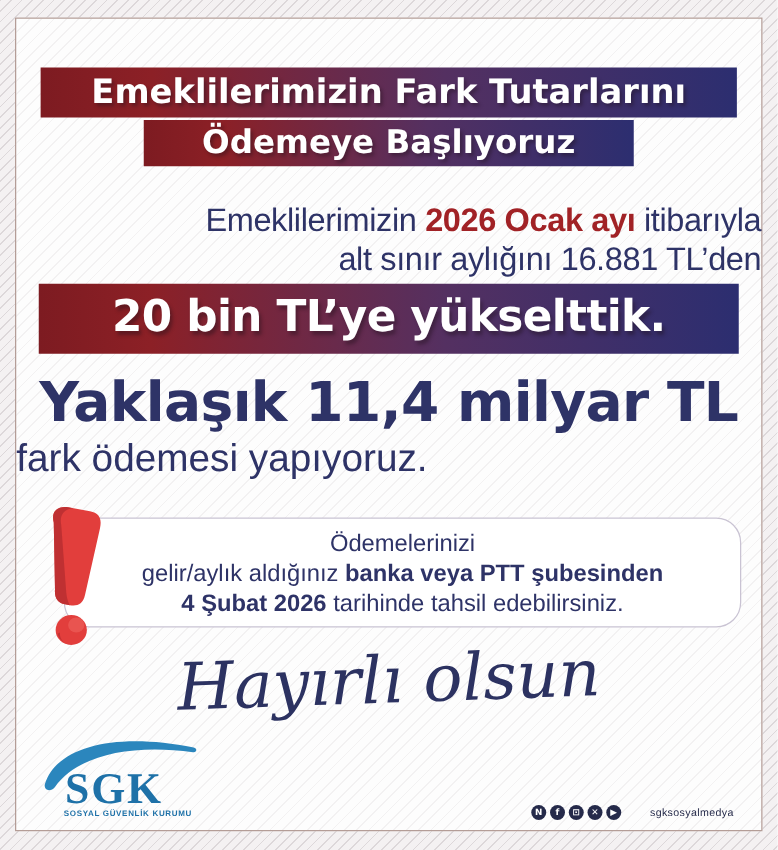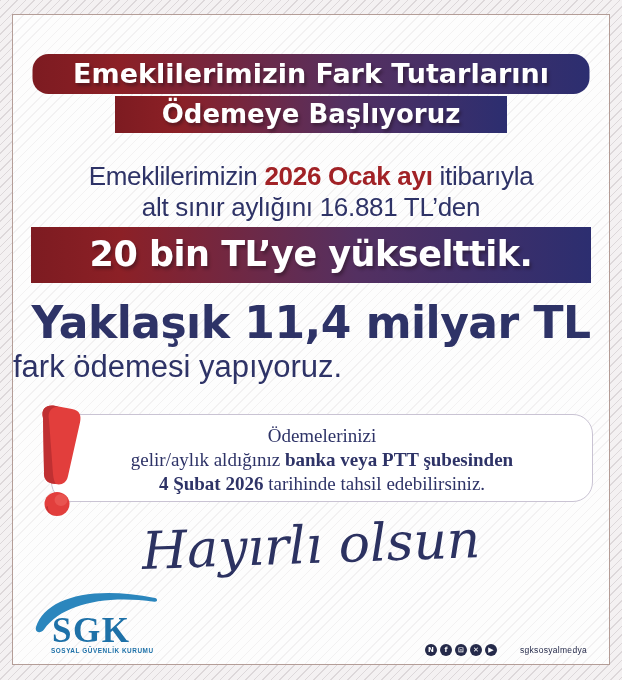--- a/index.html
+++ b/index.html
@@ -17,45 +17,44 @@
     background-image: repeating-linear-gradient(135deg, rgba(183,174,178,0.15) 0 1px, transparent 1px 7px);
   }
   .grad-banner {
     position:absolute; left:50%; transform:translateX(-50%);
     background: linear-gradient(90deg, #7d1b21 0%, #8c2026 16%, #543061 58%, #2c2e70 100%);
     color:#ffffff; text-align:center;
     font-family:"DejaVu Sans", sans-serif; font-weight:bold;
     text-shadow: 2px 3px 3px rgba(30,15,25,0.40);
     white-space:nowrap;
   }
-  .headline-1 { top:39px;  width:557px; height:40px; line-height:40px; font-size:27px;border-radius:16px; }
+  .headline-1 { top:39px;  width:557px; height:40px; line-height:40px; font-size:27px; }
   .headline-2 { top:81px;  width:392px; height:37px; line-height:37px; font-size:26px; }
   .raise      { top:212px; width:560px; height:56px; line-height:55px; font-size:35px; letter-spacing:-0.5px;text-align:center; }
   .intro {
     position:absolute; top:146px; left:0; width:100%;
-    text-align:center; font-size:26px; line-height:31px;
+    text-align:right; font-size:26px; line-height:31px;
     color:#2e3367; letter-spacing:-0.3px;
   }
   .intro .hl { color:#a12226; font-weight:bold; }
   .amount-1 {
     position:absolute; top:286px; left:0; width:100%; text-align:center;
     font-family:"DejaVu Sans", sans-serif; font-weight:bold;
     font-size:44px; line-height:44px; color:#2e3367; letter-spacing:-0.5px;
   }
   .amount-2 {
     position:absolute; top:333px; left:0; width:100%; text-align:left;
     font-size:31px; line-height:38px; color:#2e3367;
   }
   .notice-box {
     position:absolute; left:38px; top:399px; width:542px; height:88px;
     border:1.5px solid #c9c3d3; border-radius:20px;
     background:#ffffff;
     text-align:center; color:#2e3367; font-size:19px; line-height:24px;
     padding-top:9px;
-    font-family:Liberation Serif, serif;
   }
   .notice-box b { font-weight:bold; }
   .excl {
     position:absolute; left:14px; top:388px; width:60px; height:120px;
   }
   .signature {
     position:absolute; top:500px; left:0; width:100%; text-align:center;
     font-family:"DejaVu Serif", cursive; font-style:italic; font-weight:normal;
     font-size:52px; color:#2c3261; transform:rotate(-2deg); letter-spacing:0px;
   }

